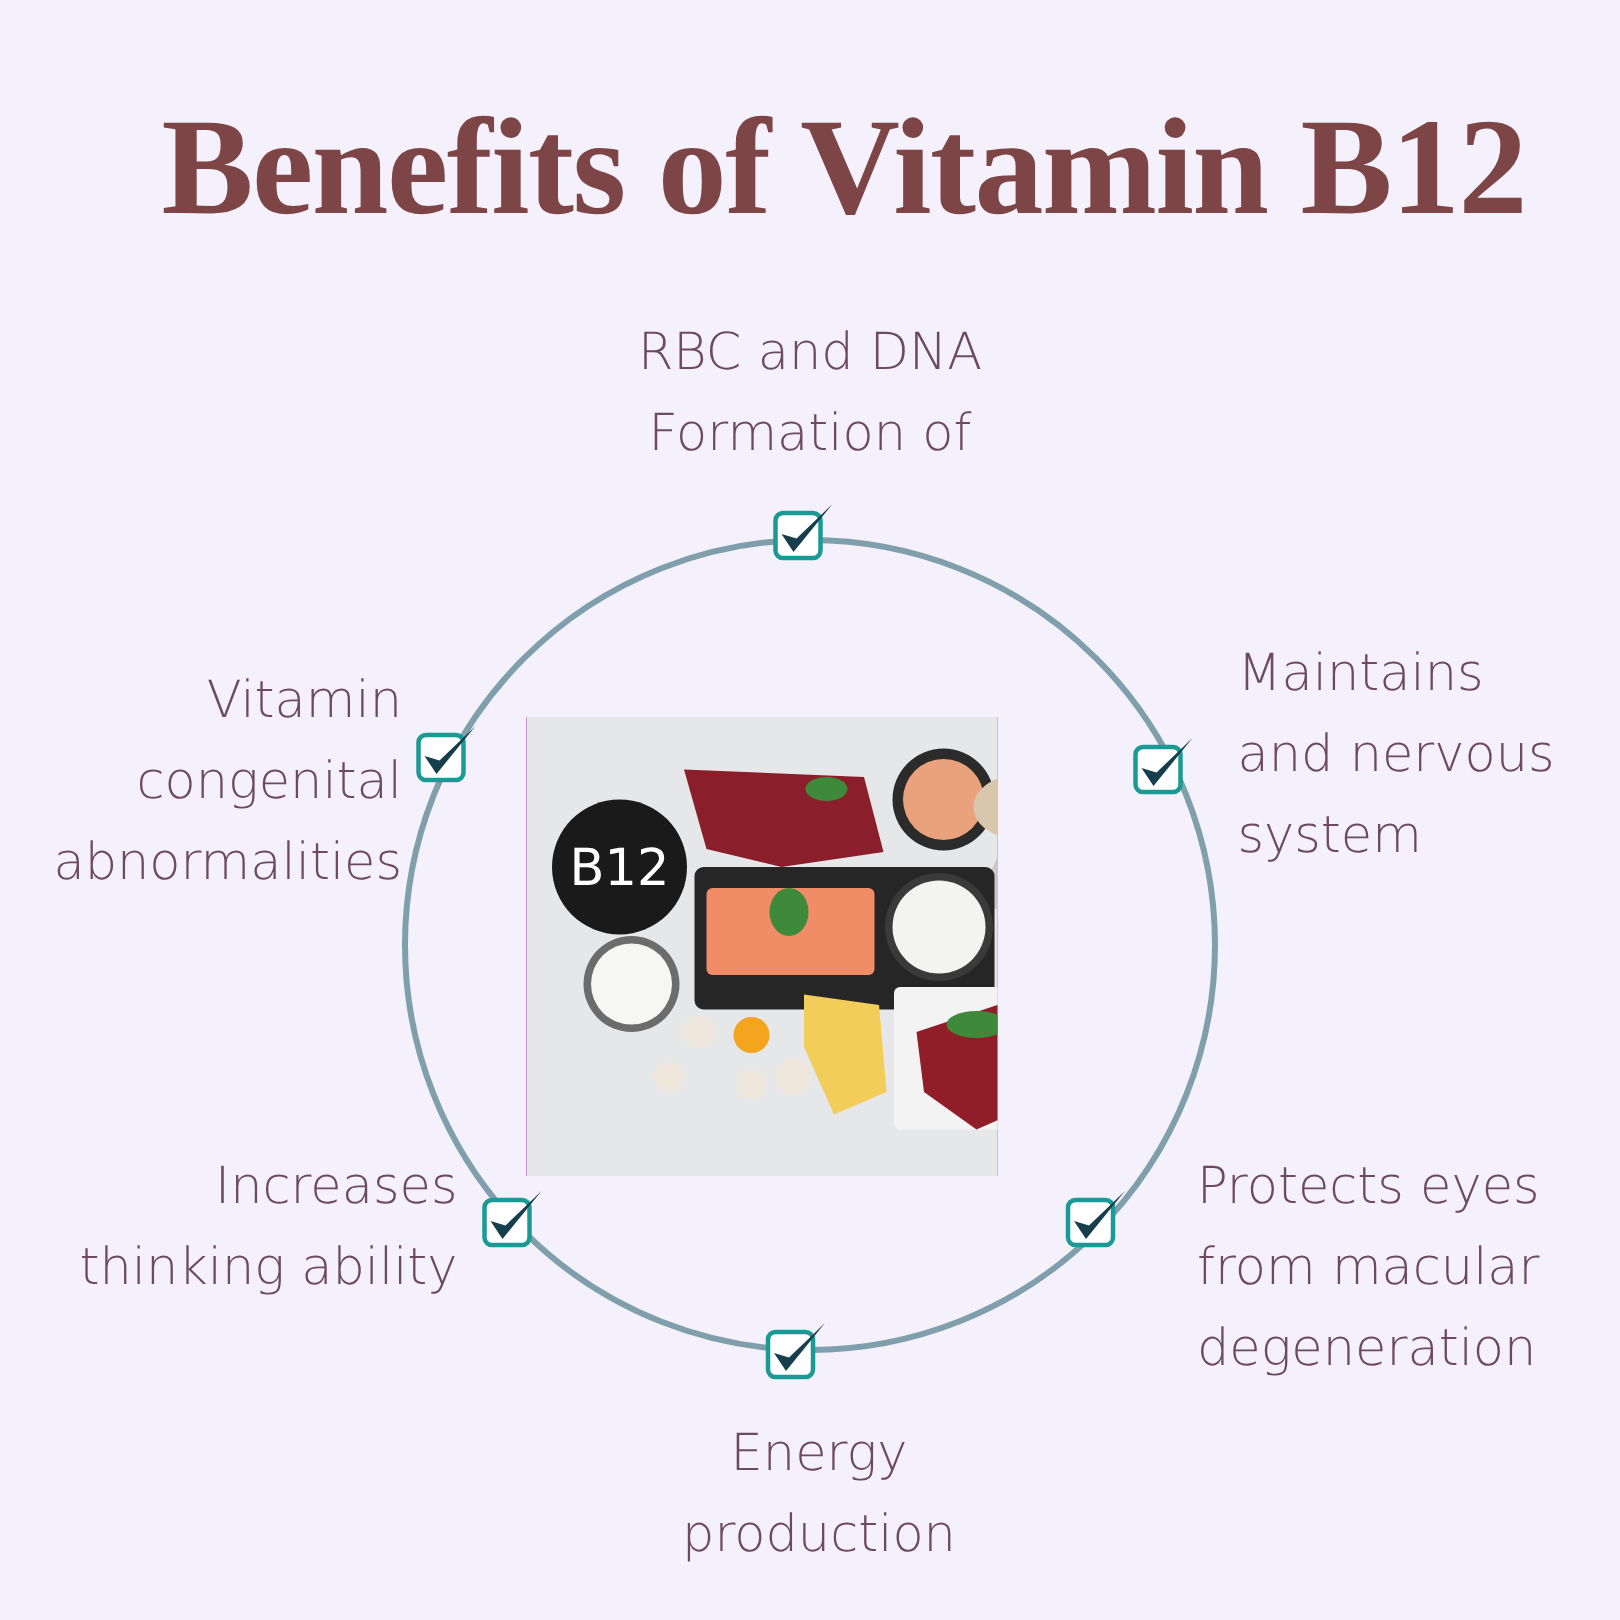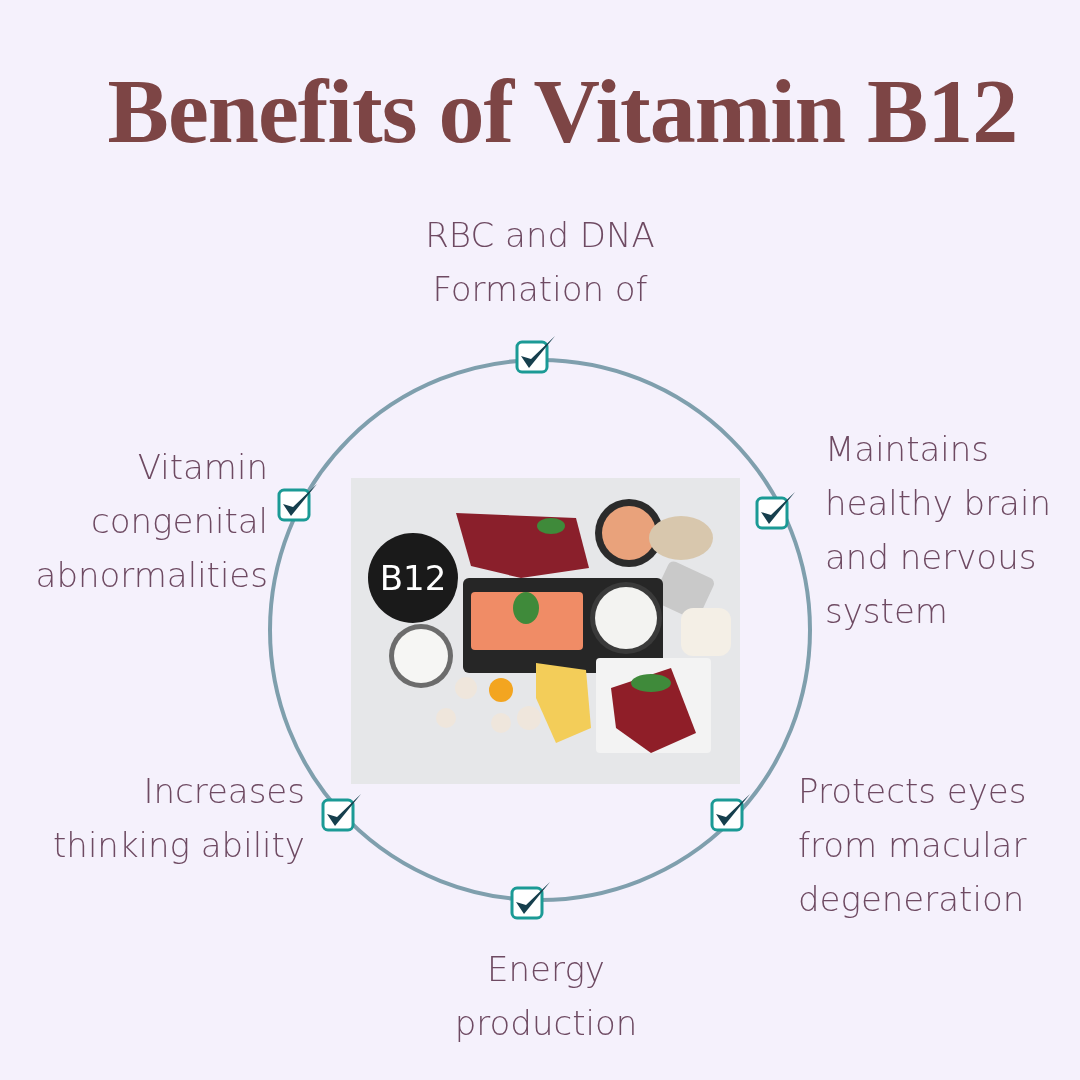--- a/index.html
+++ b/index.html
@@ -1,19 +1,19 @@
 <!DOCTYPE html>
 <html><head>
 <meta charset="utf-8">
 <style>
   html, body { margin:0; padding:0; }
   body { width:1080px; height:1080px; background:#f5f1fc; position:relative; overflow:hidden; font-family:"DejaVu Sans", sans-serif; }
   .title { position:absolute; left:0; right:0; top:58px; text-align:center; font-family:"Liberation Serif", "DejaVu Serif", serif; font-weight:bold; font-size:92px; color:#7d4545; letter-spacing:-1px; padding-left:45px; }
   .ring { position:absolute; left:0; top:0; }
-  .photo { position:absolute; left:351px; top:478px; width:389px; height:306px; background:#a21caf; overflow:hidden;text-decoration:underline; }
+  .photo { position:absolute; left:351px; top:478px; width:314px; height:306px; background:#a21caf; overflow:hidden;text-decoration:underline; }
   .label { position:absolute; font-size:34px; line-height:54px; color:#6e4a62; font-weight:300; }
   .r { text-align:right; }
   .c { text-align:center; }
   .l { text-align:left; }
   .check { position:absolute; width:42px; height:42px; }
 </style>
 </head>
 <body>
 
 <div class="title">Benefits of Vitamin B12</div>
@@ -89,21 +89,20 @@
     <path d="M6 24 L14 36 L40 4 L16 27 Z" fill="#163f4d"></path>
   </svg>
 
 <div class="label c" style="left:380px;top:208px;width:320px;">
   <div>RBC and DNA</div>
   <div>Formation of</div>
 </div>
 
 <div class="label l" style="left:825px;top:422px;width:250px;">
   <div>Maintains</div>
-  <div>healthy brain</div>
   <div>and nervous</div>
   <div>system</div>
 </div>
 
 <div class="label l" style="left:798px;top:764px;width:280px;">
   <div>Protects eyes</div>
   <div>from macular</div>
   <div>degeneration</div>
 </div>
 

